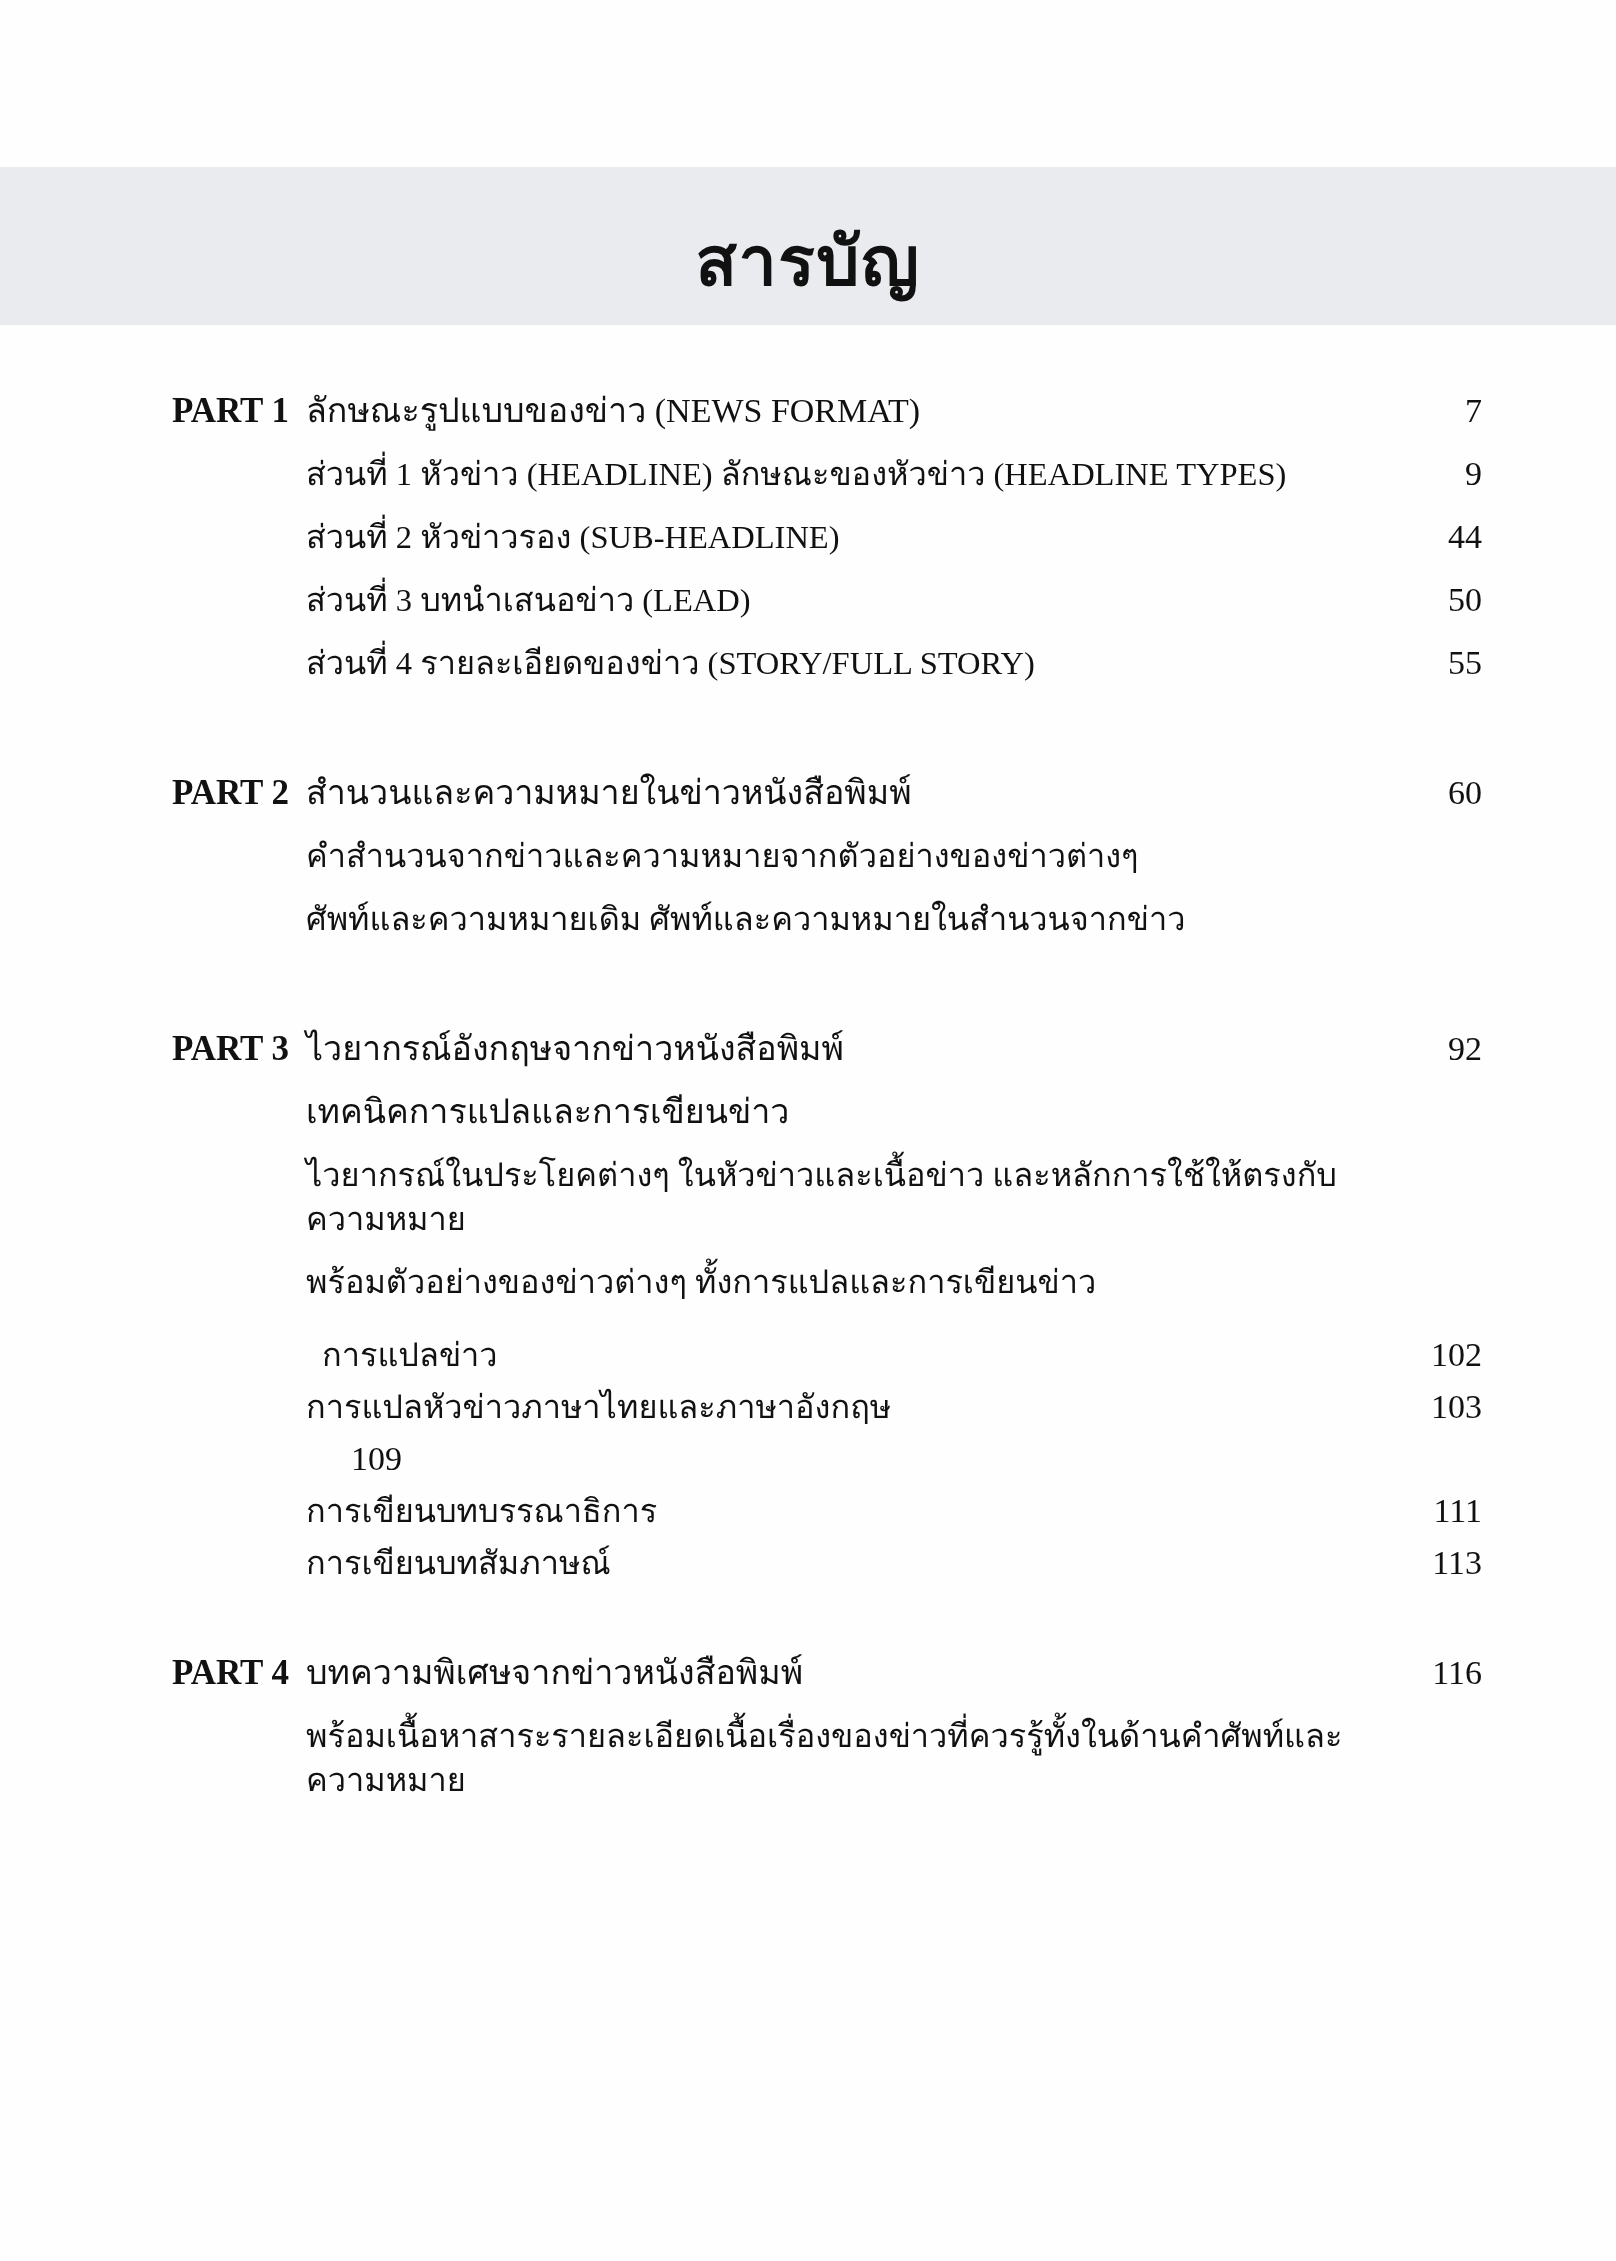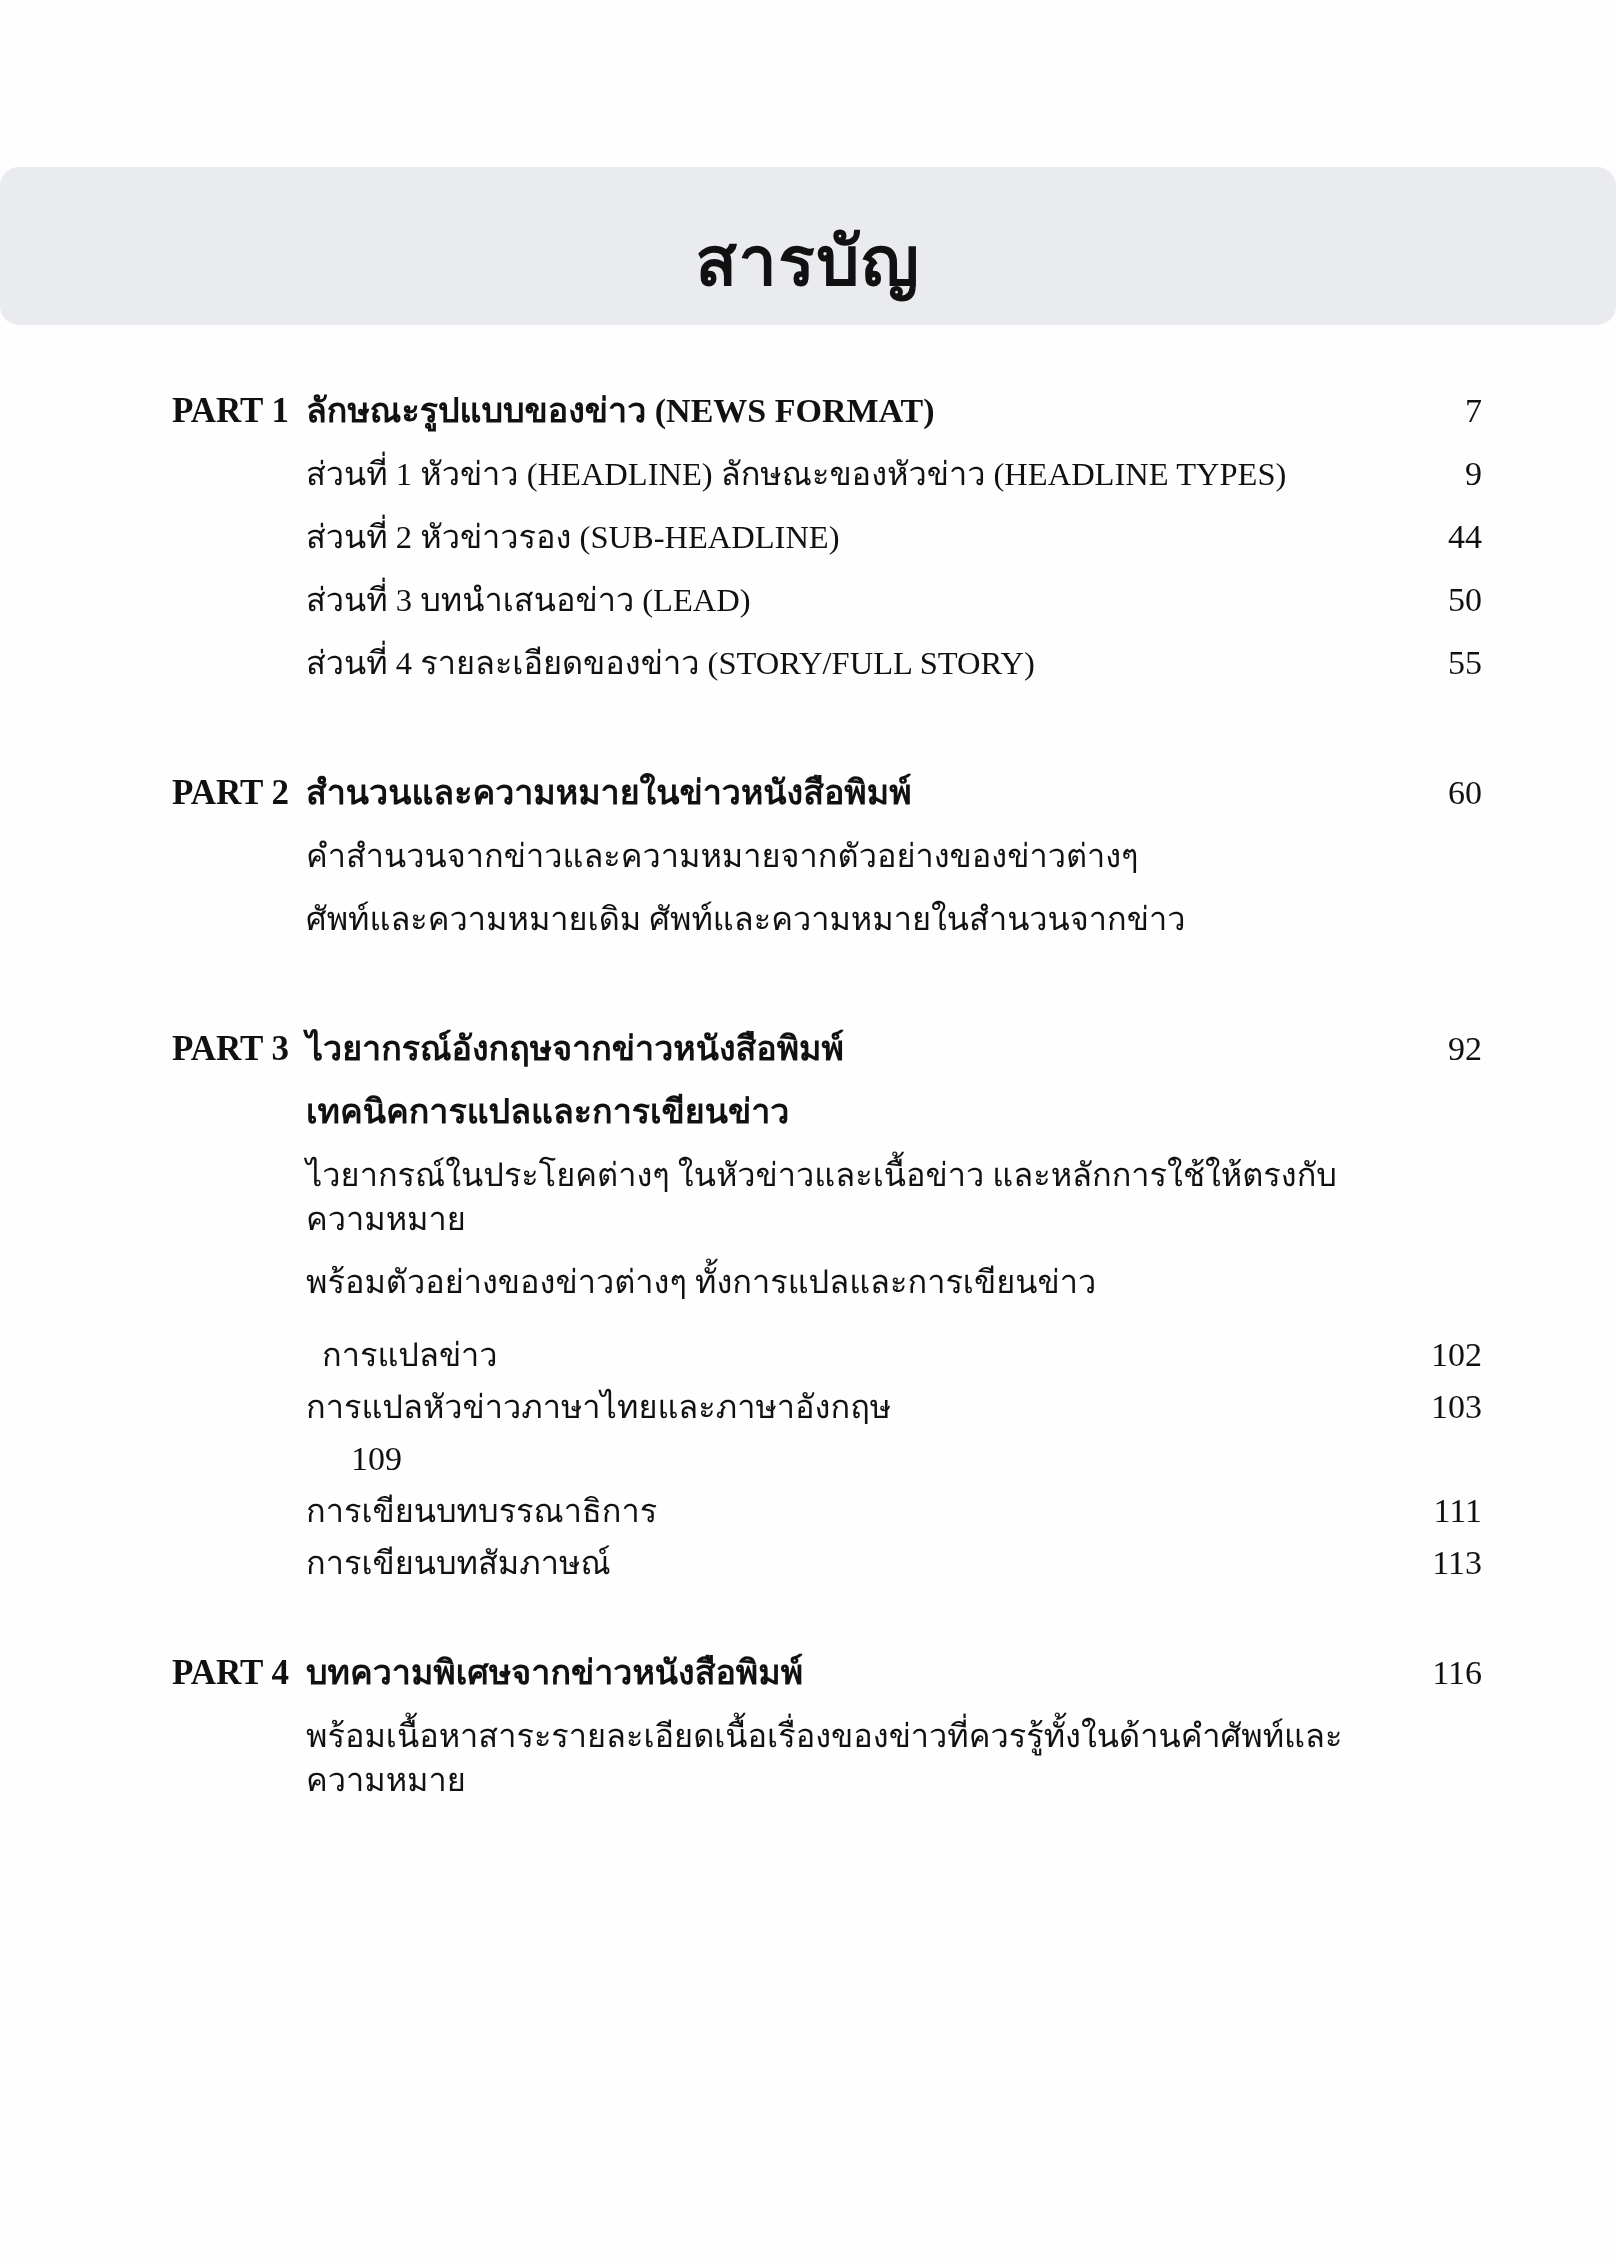--- a/index.html
+++ b/index.html
@@ -13,21 +13,21 @@
     position: relative;
     width: 1616px; height: 2261px;
     overflow: hidden;
     background: #fefefe;
   }
   .title-band {
     position: absolute;
     top: 167px; left: 0;
     width: 100%; height: 158px;
     background: #e9ebef;
-    display: flex; align-items: center; justify-content: center; border-radius: 19px;
+    display: flex; align-items: center; justify-content: center;
   }
   .title-band h1 {
     margin: 0;
     padding-top: 31px;
     font-size: 68px;
     line-height: 1;
     font-weight: bold;
     letter-spacing: 1.5px;
   }
   .toc {
@@ -46,21 +46,21 @@
     min-height: 44px;
   }
   .col-label {
     flex: 0 0 134px;
     width: 134px;
     font-weight: bold;
     font-size: 35px;
     white-space: nowrap;
   }
   .col-title { flex: 1 1 auto; padding-right: 22px; }
-  .col-title--bold { font-weight: bold; font-size: 34px; }
+  .col-title--bold { font-weight: normal; font-size: 34px; }
   .col-page {
     flex: 0 0 96px;
     width: 96px;
     text-align: right;
     font-size: 34px;
     font-variant-numeric: lining-nums;
   }
 
   .row--part { margin-top: 0; }
   .row--title2 { margin-top: 19px; }

